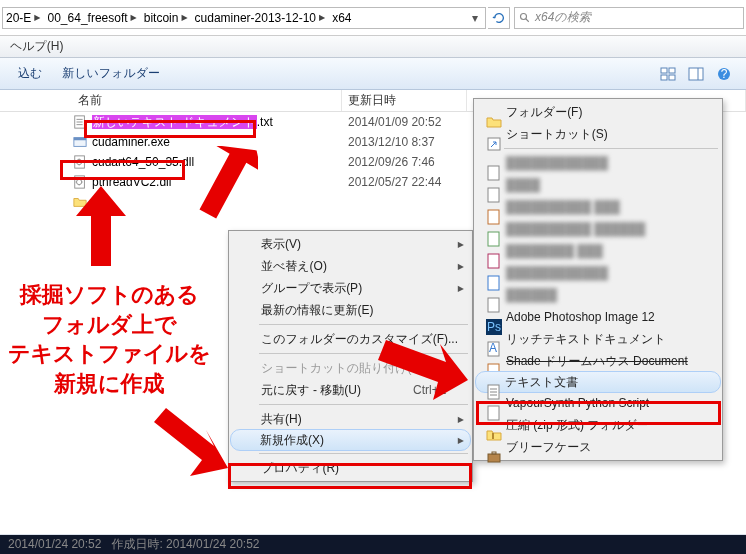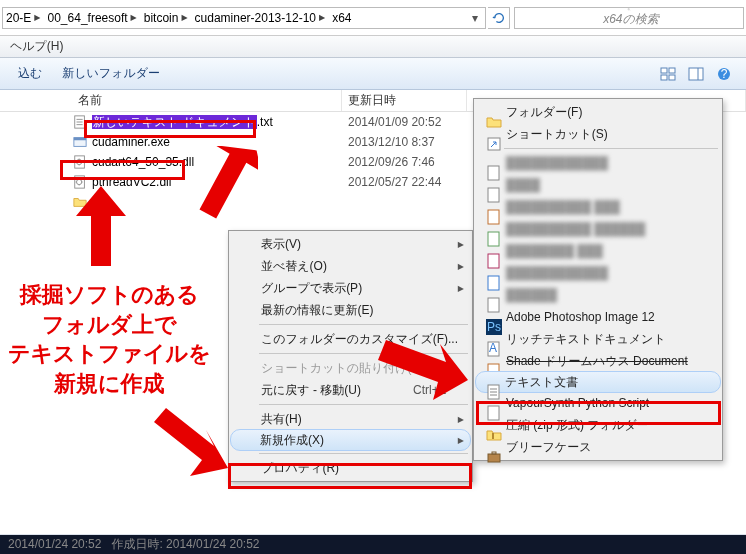--- a/index.html
+++ b/index.html
@@ -5,21 +5,21 @@
 * { margin:0; padding:0; box-sizing:border-box; font-family:"Meiryo","MS PGothic",sans-serif; font-size:12px; }
 body { background:#fff; width:746px; height:554px; overflow:hidden; position:relative; }
 
 
 .addr { height:36px; background:#fff; border-bottom:1px solid #ccc; display:flex; align-items:center; }
 .addr-box { flex:1; height:22px; border:1px solid #bbb; display:flex; align-items:center; margin:0 2px; background:#fff; }
 .crumb { display:flex; align-items:center; padding:0 3px; height:100%; border-right:1px solid transparent; }
 .crumb .sep { margin-left:3px; color:#444; font-size:8px; }
 .nav-arrow { width:20px; text-align:center; color:#555; }
 .refresh { width:22px; height:22px; border:1px solid #bbb; border-left:none; display:flex; align-items:center; justify-content:center; color:#2a71bb; }
-.search-box { width:230px; height:22px; border:1px solid #bbb; margin-left:4px; margin-right:2px; display:flex; align-items:center; padding:0 4px; color:#888; font-style:italic;flex-direction:column; }
+.search-box { width:230px; height:22px; border:1px solid #bbb; margin-left:4px; margin-right:2px; display:flex; align-items:center; padding:0 4px; color:#888; font-style:italic; }
 
 
 .menubar { height:22px; display:flex; align-items:center; padding:0 4px; background:linear-gradient(#fbfcfd,#ebeef2); border-bottom:1px solid #c0c9d5; }
 .menubar span { padding:0 6px; color:#333; }
 
 
 .toolbar { height:32px; display:flex; align-items:center; padding:0 8px; background:linear-gradient(#f6fafe,#dde9f7); border-bottom:1px solid #b6c7dc; }
 .toolbar .tbtn { padding:0 10px; color:#1a3e72; }
 .toolbar .spacer { flex:1; }
 .ticon { width:24px; height:24px; margin:0 2px; display:flex; align-items:center; justify-content:center; }
@@ -31,21 +31,21 @@
 .col-name { width:270px; margin-left:72px; }
 .col-date { width:125px; }
 .col-other { flex:1; }
 
 
 .files { position:relative; }
 .row { display:flex; align-items:center; height:20px; margin-left:72px; }
 .row .ico { width:16px; height:16px; margin-right:4px; display:inline-flex; align-items:center; justify-content:center; }
 .row .nm { width:256px; white-space:nowrap; overflow:hidden; }
 .row .dt { width:130px; color:#555; }
-.row.sel .nm span.fn { background:#6d28d9; color:#fff; padding:0 1px; }
+.row.sel .nm span.fn { background:#d946ef; color:#fff; padding:0 1px; }
 .edit-ext { background:#fff; color:#000; }
 
 
 .ctx { position:absolute; background:#f0f0f0; border:1px solid #9a9a9a; box-shadow:2px 3px 6px rgba(0,0,0,.25); padding:2px; }
 .ctx .item { height:22px; display:flex; align-items:center; padding:0 28px 0 30px; position:relative; white-space:nowrap; color:#222; }
 .ctx .item.disabled { color:#9a9a9a; }
 .ctx .item .arrow { position:absolute; right:6px; font-size:8px; color:#555; }
 .ctx .item .sc { position:absolute; right:24px; color:#555; }
 .ctx .sep { height:1px; margin:3px 2px 3px 28px; background:#c7c7c7; }
 .ctx .item.hl { background:linear-gradient(#e9f2fc,#cfe4f8); border:1px solid #aecff7; border-radius:10px; margin:-1px; padding:0 27px 0 29px; }

